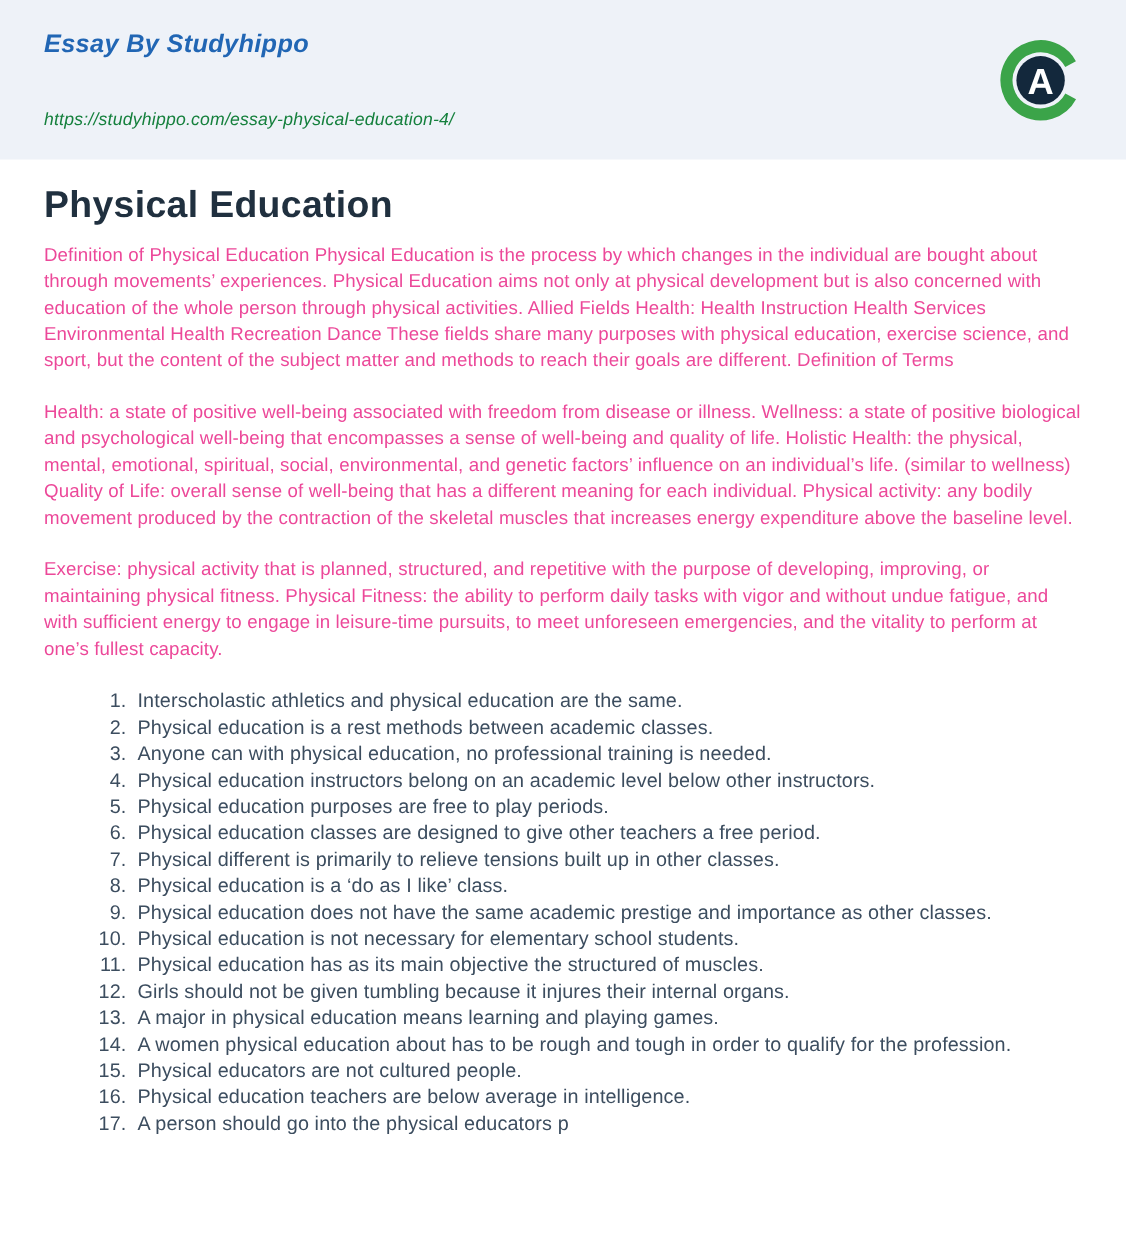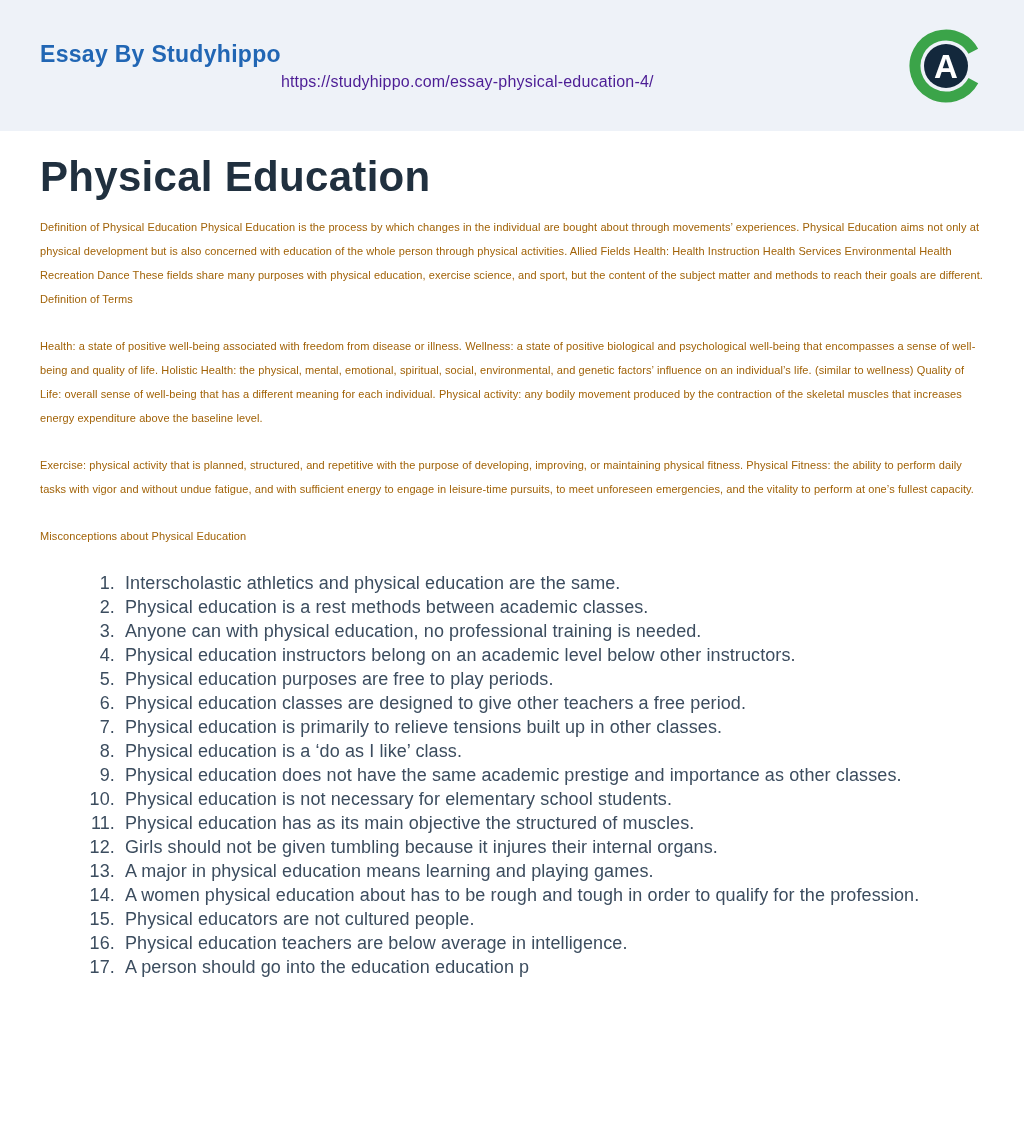--- a/index.html
+++ b/index.html
@@ -17,59 +17,59 @@
 
   
   .header {
     background: #eef2f8;
     padding: 26px 40px 26px 40px;
     display: flex;
     justify-content: space-between;
     align-items: center;
     min-height: 131px;
   }
-  .header-left { display: flex; flex-direction: row; }
+  .header-left { display: flex; flex-direction: column; font-style: italic; }
   .site-title {
     color: #2166b4;
     font-size: 23px;
     font-weight: 700;
     letter-spacing: 0.3px;
     margin: 0 0 16px 0;
   }
   .essay-url {
-    color: #4c1d95;
+    color: #15803d;
     font-size: 16px;
     text-decoration: none;
     letter-spacing: 0.2px;
     margin-top: 32px;
   }
   .logo-wrap {
     width: 76px;
     height: 76px;
     flex: 0 0 auto;
     cursor: pointer;
   }
 
   
   .content {
     padding: 14px 40px 40px 40px;
   }
   .essay-title {
     color: #20303f;
-    font-size: 42px;
+    font-size: 34px;
     font-weight: 800;
     letter-spacing: 0.3px;
     margin: 8px 0 14px 0;
   }
   .essay-paragraph {
-    font-size: 11px;
+    font-size: 17px;
     line-height: 24px;
     letter-spacing: 0.1px;
     margin: 0 0 23px 0;
-    color: #a16207;
+    color: #ec4899;
   }
   .misconceptions-list {
     margin: 14px 0 0 0;
     padding-left: 80px;
     color: #3c4d5f;
   }
   .misconceptions-list li {
     font-size: 18px;
     line-height: 24px;
     letter-spacing: 0.1px;
@@ -96,34 +96,33 @@
 
 <div class="content">
   <h1 class="essay-title">Physical Education</h1>
 
   <p class="essay-paragraph">Definition of Physical Education Physical Education is the process by which changes in the individual are bought about through movements’ experiences. Physical Education aims not only at physical development but is also concerned with education of the whole person through physical activities. Allied Fields Health: Health Instruction Health Services Environmental Health Recreation Dance These fields share many purposes with physical education, exercise science, and sport, but the content of the subject matter and methods to reach their goals are different. Definition of Terms</p>
 
   <p class="essay-paragraph">Health: a state of positive well-being associated with freedom from disease or illness. Wellness: a state of positive biological and psychological well-being that encompasses a sense of well-being and quality of life. Holistic Health: the physical, mental, emotional, spiritual, social, environmental, and genetic factors’ influence on an individual’s life. (similar to wellness) Quality of Life: overall sense of well-being that has a different meaning for each individual. Physical activity: any bodily movement produced by the contraction of the skeletal muscles that increases energy expenditure above the baseline level.</p>
 
   <p class="essay-paragraph">Exercise: physical activity that is planned, structured, and repetitive with the purpose of developing, improving, or maintaining physical fitness. Physical Fitness: the ability to perform daily tasks with vigor and without undue fatigue, and with sufficient energy to engage in leisure-time pursuits, to meet unforeseen emergencies, and the vitality to perform at one’s fullest capacity.</p>
 
-  <p class="essay-paragraph">Misconceptions about Physical Education</p>
 
   <ol class="misconceptions-list">
     <li>Interscholastic athletics and physical education are the same.</li>
     <li>Physical education is a rest methods between academic classes.</li>
     <li>Anyone can with physical education, no professional training is needed.</li>
     <li>Physical education instructors belong on an academic level below other instructors.</li>
     <li>Physical education purposes are free to play periods.</li>
     <li>Physical education classes are designed to give other teachers a free period.</li>
-    <li>Physical education is primarily to relieve tensions built up in other classes.</li>
+    <li>Physical different is primarily to relieve tensions built up in other classes.</li>
     <li>Physical education is a ‘do as I like’ class.</li>
     <li>Physical education does not have the same academic prestige and importance as other classes.</li>
     <li>Physical education is not necessary for elementary school students.</li>
     <li>Physical education has as its main objective the structured of muscles.</li>
     <li>Girls should not be given tumbling because it injures their internal organs.</li>
     <li>A major in physical education means learning and playing games.</li>
     <li>A women physical education about has to be rough and tough in order to qualify for the profession.</li>
     <li>Physical educators are not cultured people.</li>
     <li>Physical education teachers are below average in intelligence.</li>
-    <li>A person should go into the education education p</li>
+    <li>A person should go into the physical educators p</li>
   </ol>
 </div>
 
 </body></html>

